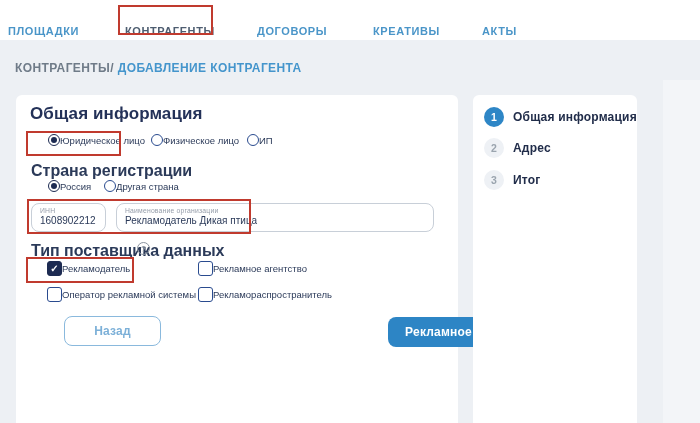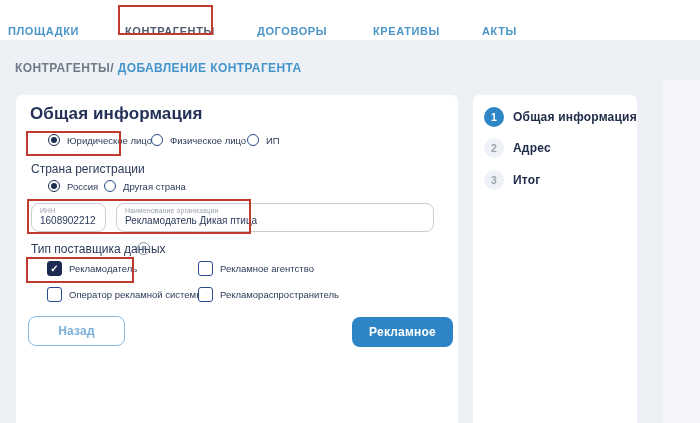--- a/index.html
+++ b/index.html
@@ -21,23 +21,23 @@
     letter-spacing:.4px; white-space:nowrap; }
   .bc-parent { color:#6f7b88; }
   .bc-current { color:#4495cc; }
 
   
   .card { position:absolute; left:16px; top:95px; width:442px; height:328px;
     background:#ffffff; border-radius:6px 6px 0 0; }
   .card-title { position:absolute; left:14px; top:9px; font-size:17px; font-weight:600;
     color:#233158; letter-spacing:.1px; }
 
-  .sec-label { position:absolute; font-size:12px; font-weight:400; color:#2b3a59; }
+  .sec-label { position:absolute; font-size:16px; font-weight:700; color:#2b3a59; }
 
-  .opt { position:absolute; display:flex; align-items:center; gap:7px; cursor:pointer; }
+  .opt { position:absolute; display:flex; align-items:center; cursor:pointer; }
   .opt-label { font-size:9.5px; color:#2b3a59; white-space:nowrap; }
 
   .radio { width:12px; height:12px; border:1.7px solid #2a4b8f; border-radius:50%;
     background:#fff; position:relative; flex:none; }
   .radio.on { border-color:#1d2b52; }
   .radio.on::after { content:""; position:absolute; left:2px; top:2px; right:2px; bottom:2px;
     background:#1d2b52; border-radius:50%; }
 
   .cb { width:15px; height:15px; border:1.7px solid #2a4b8f; border-radius:3px;
     background:#fff; flex:none; display:flex; align-items:center; justify-content:center; }
@@ -47,21 +47,21 @@
   .field { position:absolute; height:29px; border:1px solid #c8cfd8; border-radius:8px;
     background:#fff; padding:3px 0 0 8px; cursor:text; }
   .field-label { display:block; font-size:6.8px; color:#959daa; letter-spacing:.2px; }
   .field-value { display:block; font-size:10px; color:#2b3a59; margin-top:1px; white-space:nowrap; }
 
   .qmark { position:absolute; width:13px; height:13px; border:1.3px solid #8b949f;
     border-radius:50%; color:#8b949f; font-size:8.5px; font-weight:700;
     display:flex; align-items:center; justify-content:center; cursor:pointer; }
 
   .btn { position:absolute; height:30px; border-radius:8px; font-size:12px; font-weight:600;
-    display:flex; align-items:center; justify-content:center; cursor:pointer; letter-spacing:.2px; }
+    display:flex; align-items:center; justify-content:center; cursor:pointer; letter-spacing:.2px;margin-left:36px; }
   .btn-back { left:28px; top:316px; width:97px; background:#fff;
     border:1.5px solid #8ab9dd; color:#7cb0d8; }
   .btn-continue { left:352px; top:317px; width:101px; background:#2d85c5;
     border:none; color:#ffffff; }
 
   
   .sidebar { position:absolute; left:473px; top:95px; width:164px; height:328px;
     background:#ffffff; border-radius:6px 6px 0 0; }
   .step { position:absolute; left:11px; display:flex; align-items:center; gap:9px; cursor:pointer; }
   .step-circle { width:20px; height:20px; border-radius:50%; background:#eef1f5;

